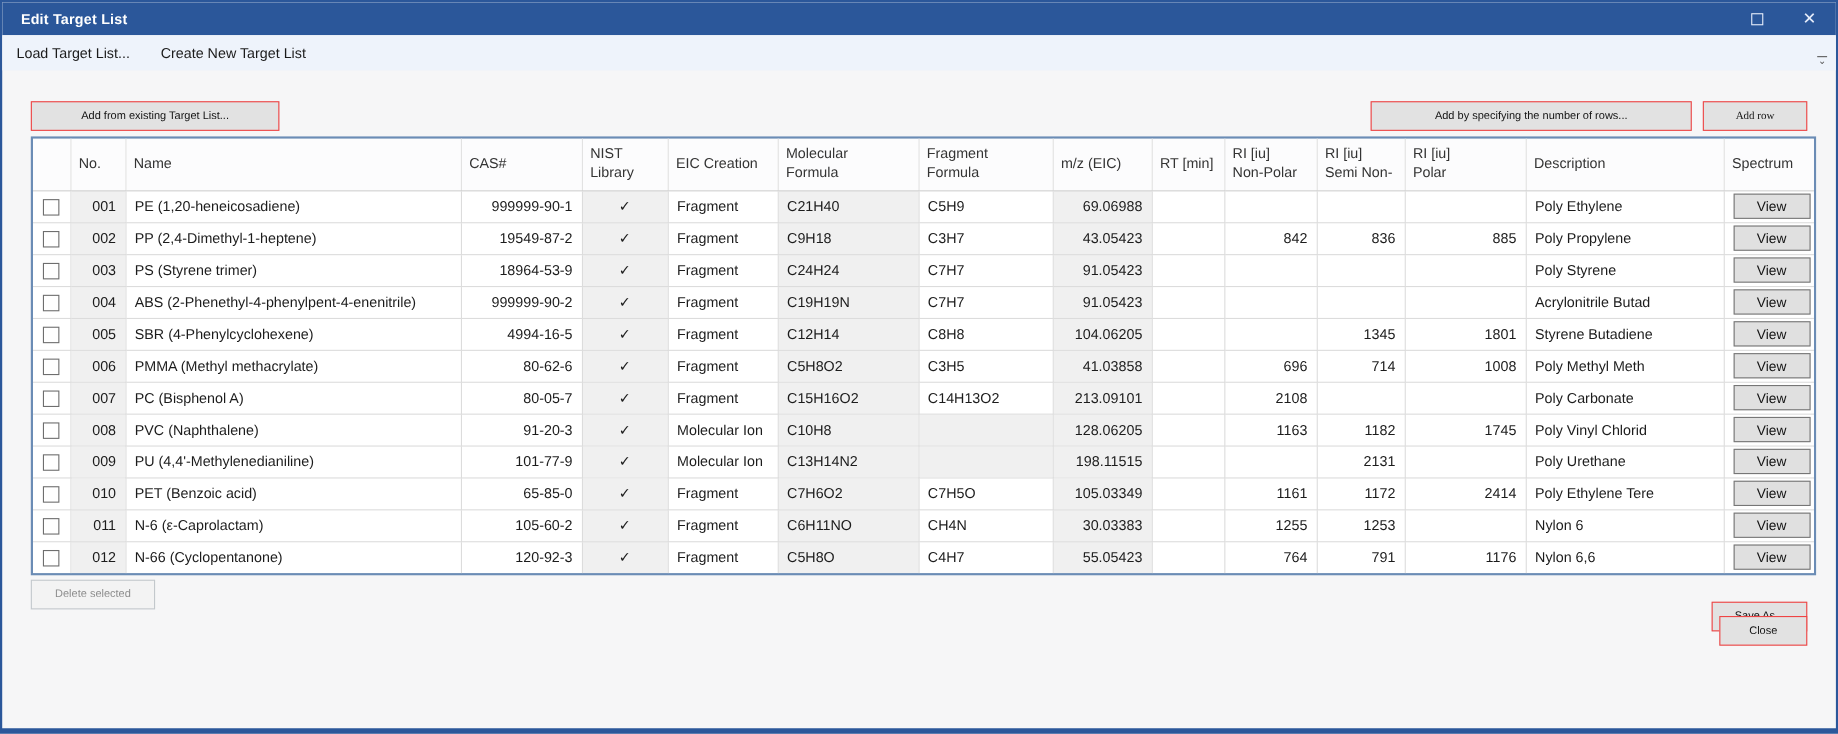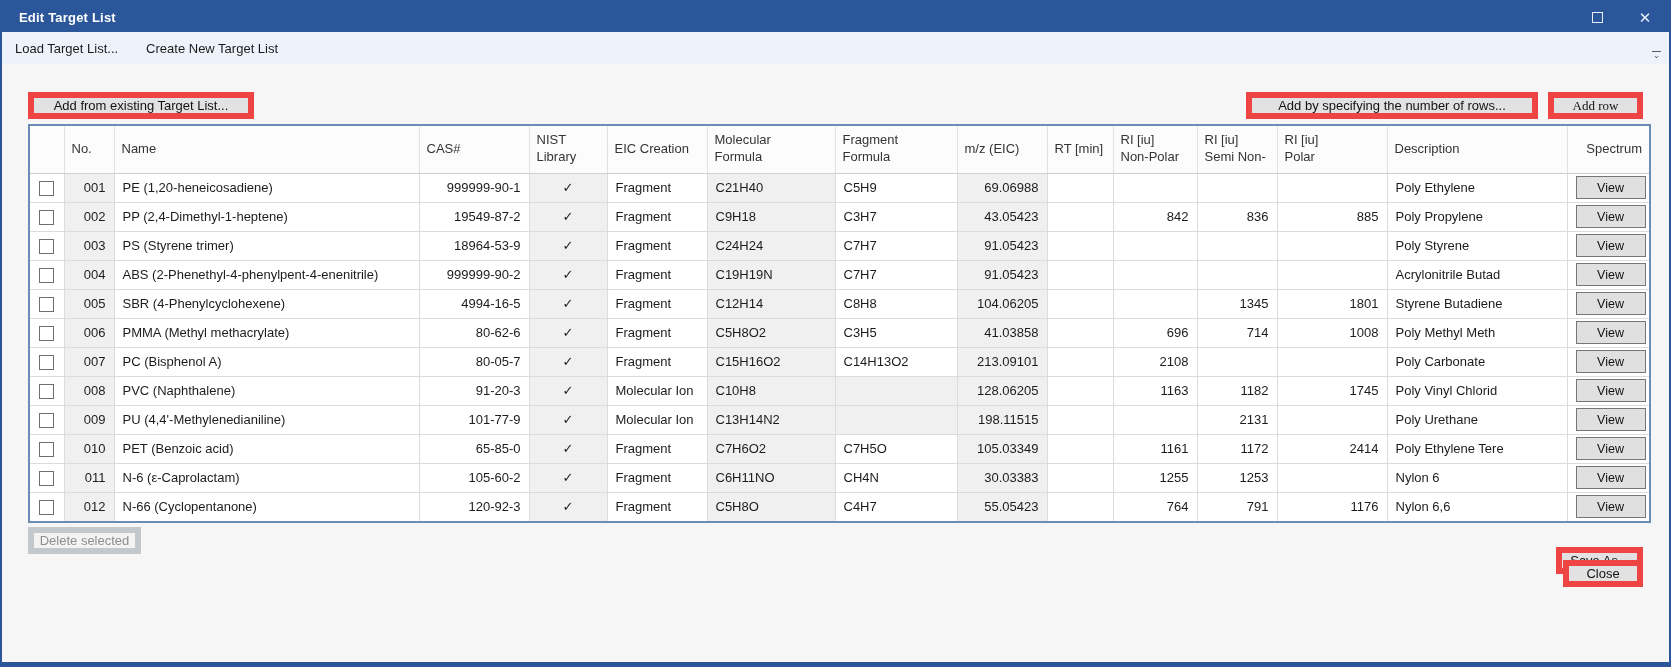--- a/index.html
+++ b/index.html
@@ -22,38 +22,38 @@
     position:relative; height:32px; background:#eef3fb; display:flex; align-items:center;
     font-size:13px; color:#1b1b1b;
   }
   .menu-item { padding:0 14px; height:100%; display:flex; align-items:center; cursor:default; }
   .menu-item:first-child { padding-left:13px; }
   .overflow { position:absolute; right:7px; bottom:5px; width:11px; text-align:center; color:#5a5a5a; }
   .overflow .bar { display:block; border-top:1px solid #5a5a5a; width:9px; margin:0 auto 0; }
   .overflow .chev { display:block; font-size:9px; line-height:7px; }
 
   .btn {
-    position:absolute; background:#e2e2e2; border:6px solid #ef4444; color:#121212;
-    font-size:13px; font-family:inherit; display:flex; align-items:center; justify-content:center;
+    position:absolute; background:#e2e2e2; border:1px solid #ef4444; color:#121212;
+    font-size:10px; font-family:inherit; display:flex; align-items:center; justify-content:center;
     cursor:pointer;
   }
   .btn.disabled { background:#f3f3f3; border-color:#c3c8cc; color:#8d8d8d; cursor:default; }
 
   .table-wrap {
     position:absolute; left:26px; top:122px;
     border:2px solid #6b8cb5; background:#fff;
   }
   table { border-collapse:collapse; table-layout:fixed; width:1619px; font-size:13px; color:#1c1c1c; }
   th {
     height:47px; font-weight:normal; text-align:left; vertical-align:middle;
     padding:2px 7px; background:#fcfcfd; color:#343434;
     border-right:1px solid #e2e2e2; border-bottom:1px solid #cfcfcf;
     white-space:pre-line; line-height:1.3; overflow:hidden;
   }
-  th:last-child { border-right:none;text-align:right; }
+  th:last-child { border-right:none; }
   td {
     height:29px; padding:0 8px; background:#fff;
     border-right:1px solid #dcdcdc; border-bottom:1px solid #dcdcdc;
     white-space:nowrap; overflow:hidden; vertical-align:middle;
   }
   td:last-child { border-right:none; }
   tr:last-child td { border-bottom:none; }
   td.gray { background:#f0f0f0; }
   .al-right { text-align:right; }
   .al-center { text-align:center; }

